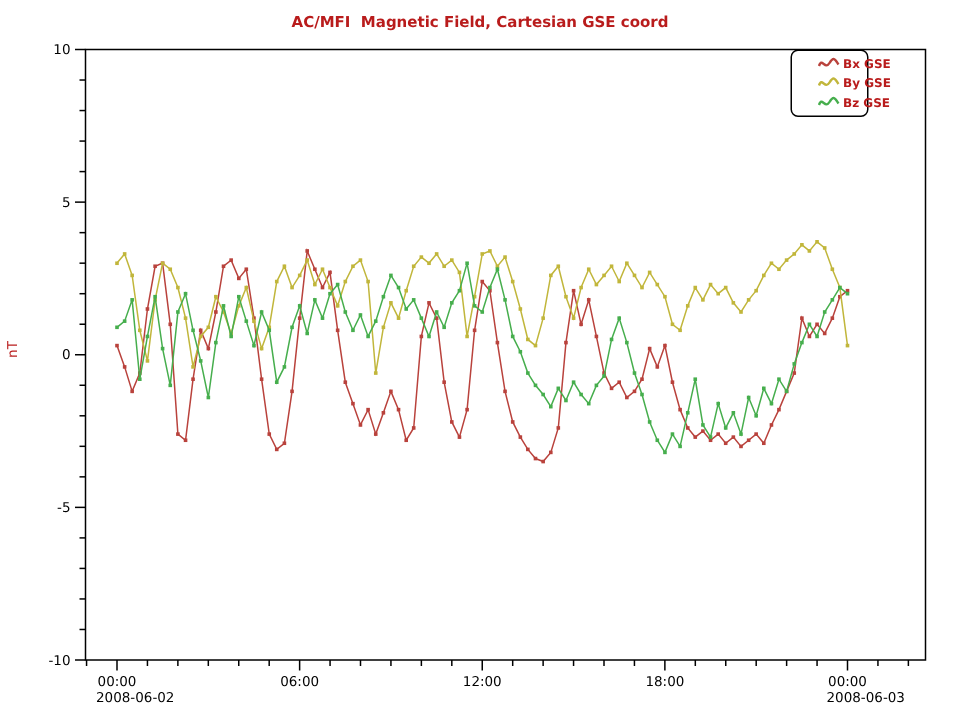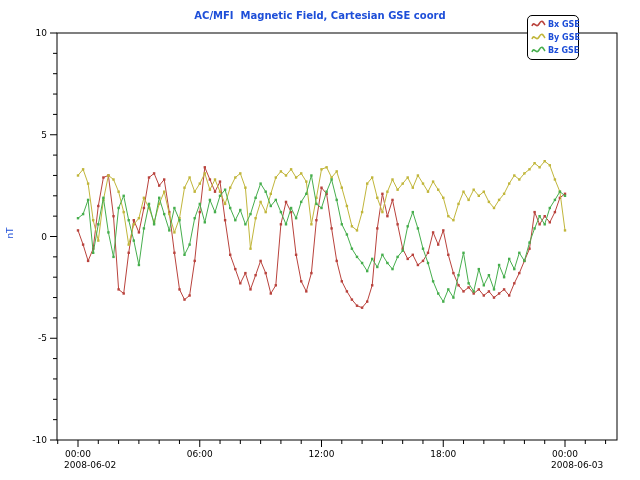--- a/index.html
+++ b/index.html
@@ -1,32 +1,32 @@
 <!DOCTYPE html>
 <html><head>
 <meta charset="utf-8">
 <style>
   html,body{margin:0;padding:0;background:#fff;}
   #screen{
     position:relative;width:640px;height:480px;background:#ffffff;
-    font-family:"DejaVu Sans", sans-serif;color:#1d4ed8;overflow:hidden;
+    font-family:"DejaVu Sans", sans-serif;color:#b91c1c;overflow:hidden;
   }
   #chart-title{
     position:absolute;left:0;right:0;top:10px;text-align:center;
     font-size:10px;font-weight:bold;white-space:pre;
   }
   #plot{position:absolute;left:0;top:0;}
   #y-axis-label{
     position:absolute;left:4px;top:228px;font-size:9px;
     transform:rotate(-90deg);transform-origin:center;
   }
   #legend{
-    position:absolute;left:527px;top:15px;width:52px;
+    position:absolute;left:527px;top:33px;width:52px;
     border:1px solid #000;border-radius:5px;background:#fff;
-    padding:2px 2px 2px 3px;box-sizing:border-box;
+    padding:2px 2px 2px 17px;box-sizing:border-box;
   }
   .legend-row{display:flex;align-items:center;height:13px;}
   .legend-row svg{flex:0 0 auto;margin-right:2px;}
   .legend-label{font-size:8px;font-weight:bold;white-space:nowrap;}
   text{font-family:"DejaVu Sans", sans-serif;}
 </style>
 </head>
 <body>
 
 <div id="screen">

